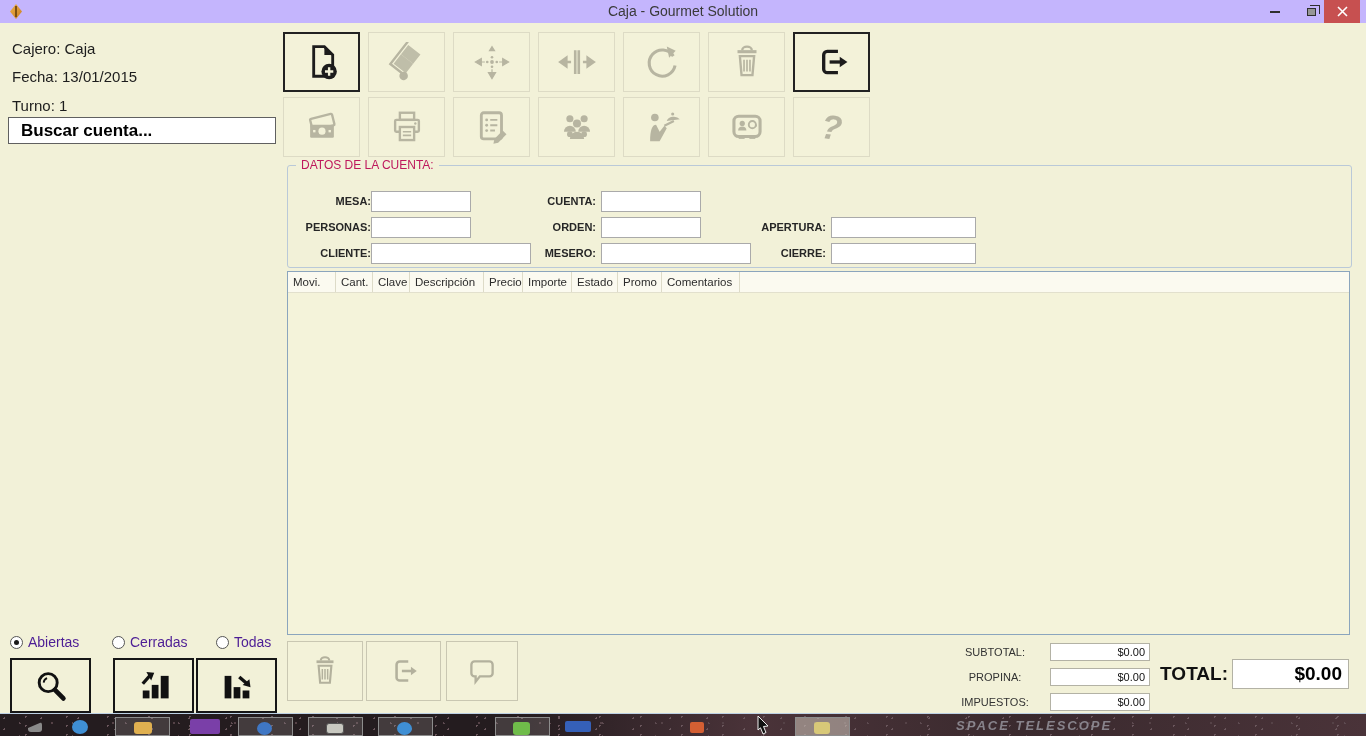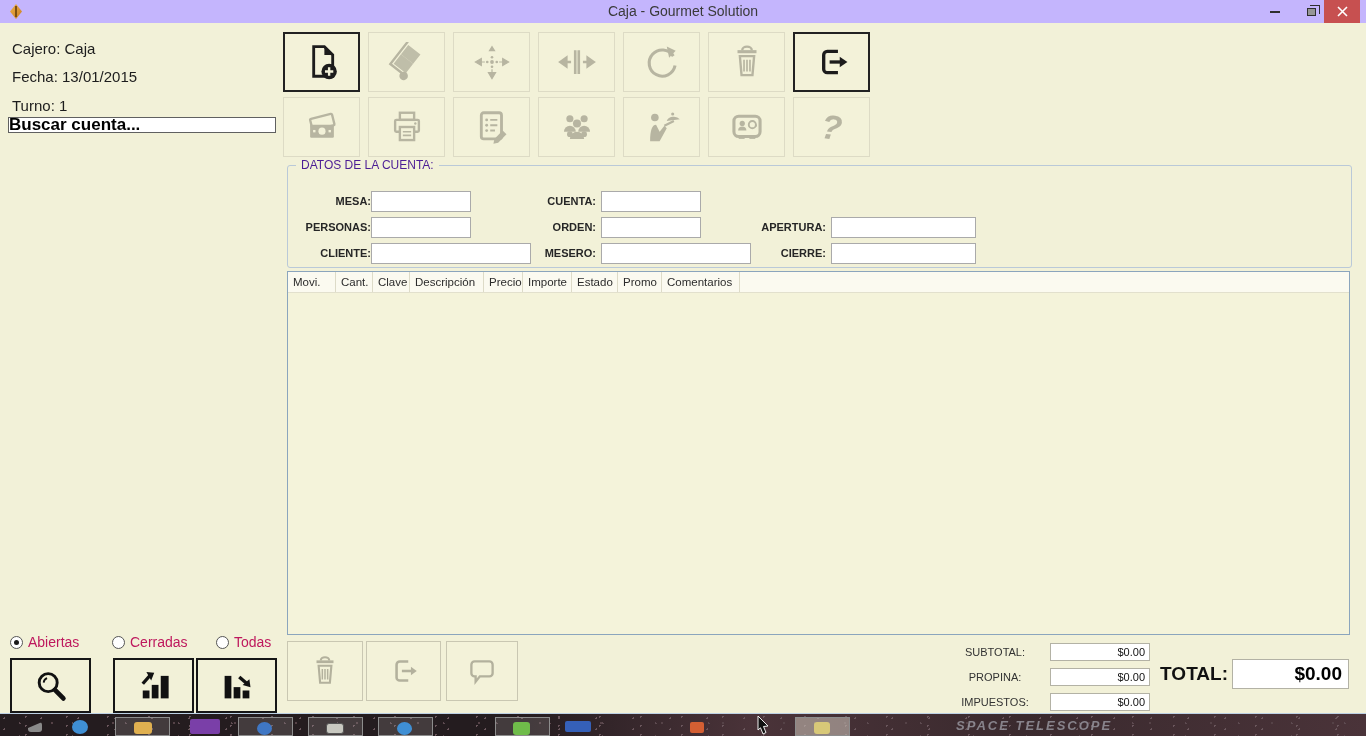--- a/index.html
+++ b/index.html
@@ -41,54 +41,54 @@
   .btn-min i { display:block; width:10px; height:2px; background:#2e2e2e; }
   .btn-restore { left:1298px; width:26px; }
   .btn-restore i { display:block; width:9px; height:8px; border:1px solid #2e2e2e;
     position:relative; background:#969696; }
   .btn-restore i::before { content:""; position:absolute; left:2px; top:-4px;
     width:9px; height:8px; border:1px solid #2e2e2e; border-left:none; border-bottom:none; }
   .btn-close { left:1324px; width:36px; background:#c75050; }
 
   
   .side-label { position:absolute; left:12px; font-size:15px; color:#1d1d1d; }
-  .search-input { position:absolute; left:8px; top:117px; width:268px; height:16px;
+  .search-input { position:absolute; left:8px; top:117px; width:268px; height:27px;
     border:1px solid #606060; background:#fff; font-family:"Liberation Sans",sans-serif;
-    font-size:17px; font-weight:bold; color:#000; padding:0 0; outline:none; }
+    font-size:17px; font-weight:bold; color:#000; padding:0 12px; outline:none; }
   .accounts-list { position:absolute; left:8px; top:162px; width:268px; height:468px;
     border:1px solid #84a0ba; background:#f4f3da; }
   .list-header { display:flex; height:23px; background:#fbfaf0;
     border-bottom:1px solid #e2e0cd; }
   .lh-cell { height:100%; border-right:1px solid #dddbc8; font-size:12px;
     color:#2c2c2c; display:flex; align-items:center; padding-left:6px; }
   .lh-cell:nth-child(1){ width:46px; } .lh-cell:nth-child(2){ width:50px; }
   .lh-cell:nth-child(3){ width:60px; } .lh-cell:nth-child(4){ flex:1; border-right:none; }
   .filters { position:absolute; left:0; top:634px; width:278px; height:20px; }
   .radio-item { position:absolute; display:flex; align-items:center; gap:5px; }
   .radio-circle { width:13px; height:13px; border:1px solid #555; border-radius:50%;
     background:#fff; position:relative; }
   .radio-circle.checked::after { content:""; position:absolute; left:3px; top:3px;
     width:5px; height:5px; border-radius:50%; background:#1a1a1a; }
-  .radio-label { font-size:14px; color:#be185d; }
+  .radio-label { font-size:14px; color:#4c1d95; }
   .side-btn { position:absolute; top:658px; height:55px; background:#f2f1d8;
     border:2px solid #161616; color:#111; display:flex; align-items:center;
     justify-content:center; }
 
   
   .tbtn { position:absolute; width:77px; height:60px; background:#f3f2d9;
     display:flex; align-items:center; justify-content:center; }
   .tbtn.enabled  { border:2px solid #222; color:#1c1c1c; }
   .tbtn.disabled { border:1px solid #dddbc5; color:#b7b5a1; }
   .help-glyph { font-size:34px; font-weight:bold; font-style:italic; transform:rotate(8deg); }
 
   
   .fieldset { position:absolute; left:287px; top:165px; width:1065px; height:103px;
     border:1px solid #bac9d8; border-radius:3px; }
   .legend { position:absolute; left:8px; top:-8px; background:#f2f1d8; padding:0 5px;
-    font-size:12px; color:#4c1d95; }
+    font-size:12px; color:#be185d; }
   .flabel { position:absolute; font-size:11px; font-weight:bold; color:#262626;
     text-align:right; height:21px; line-height:21px; }
   .finput { position:absolute; height:21px; border:1px solid #aaa; background:#fff;
     font-family:"Liberation Sans",sans-serif; font-size:12px; padding:0 4px; outline:none; }
 
   
   .items-table { position:absolute; left:287px; top:271px; width:1063px; height:364px;
     border:1px solid #8ba5bd; background:#f4f3da; }
   .it-header { display:flex; height:21px; background:#fbfaf0; border-bottom:1px solid #e2e0cd; }
   .it-cell { height:100%; border-right:1px solid #dddbc8; font-size:11.5px; color:#2c2c2c;

